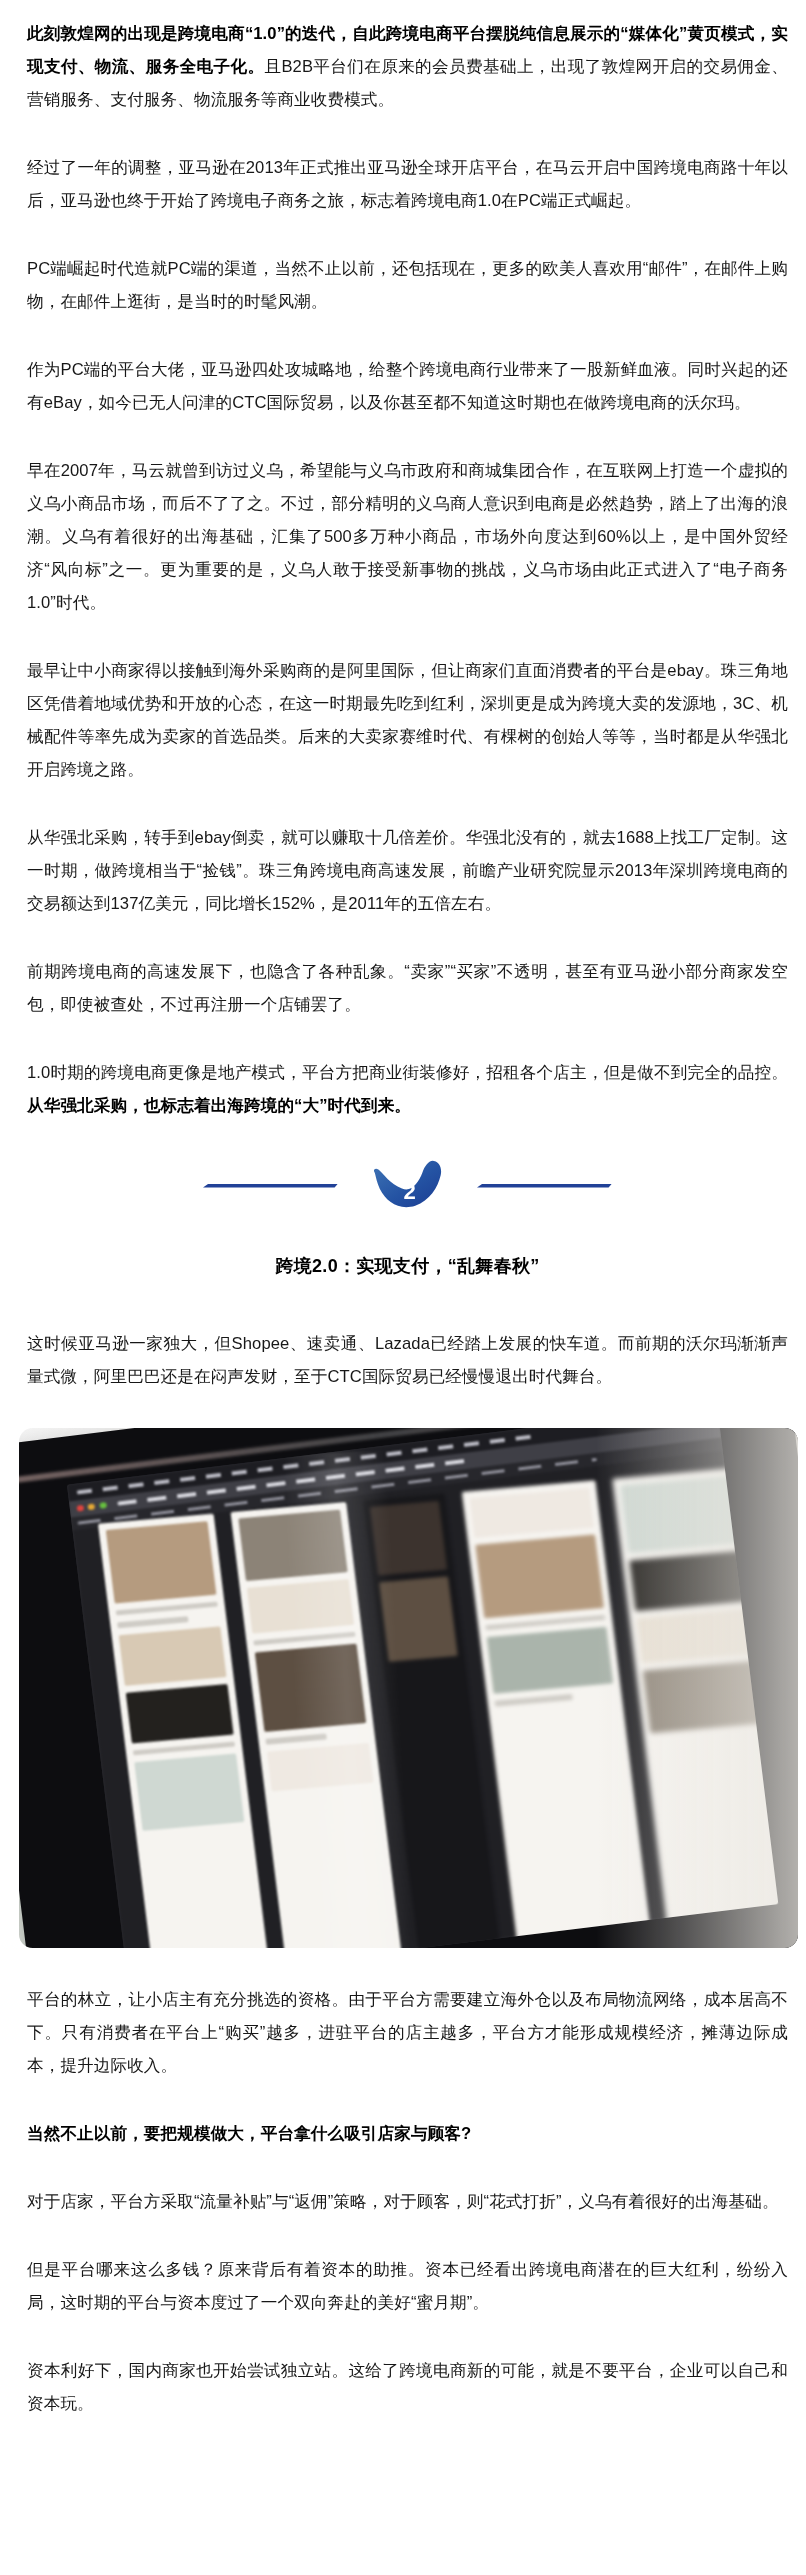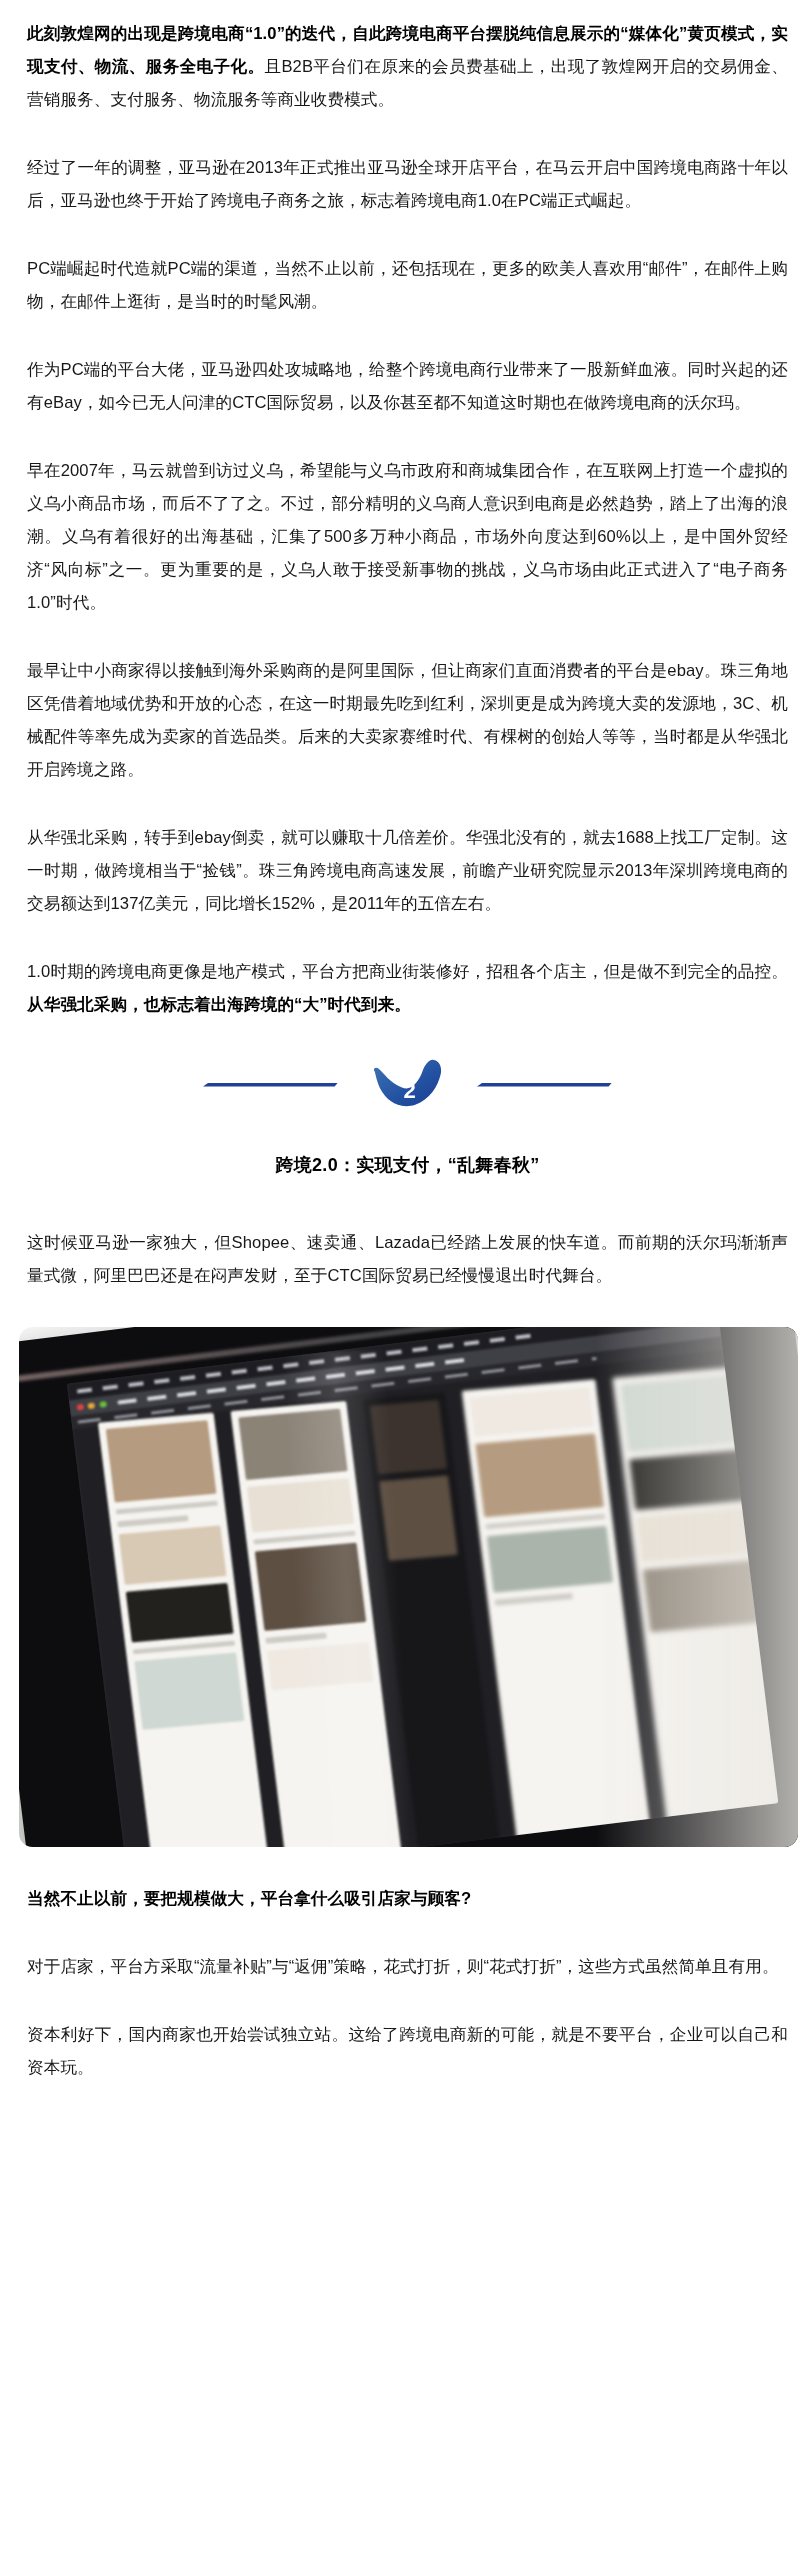--- a/index.html
+++ b/index.html
@@ -119,20 +119,21 @@
     <p class="para"><span>PC端崛起时代造就PC端的渠道，当然不止以前，还包括现在，更多的欧美人喜欢用“邮件”，在邮件上购物，在邮件上逛街，是当时的时髦风潮。</span></p>
 
     <p class="para"><span>作为PC端的平台大佬，亚马逊四处攻城略地，给整个跨境电商行业带来了一股新鲜血液。同时兴起的还有eBay，如今已无人问津的CTC国际贸易，以及你甚至都不知道这时期也在做跨境电商的沃尔玛。</span></p>
 
     <p class="para"><span>早在2007年，马云就曾到访过义乌，希望能与义乌市政府和商城集团合作，在互联网上打造一个虚拟的义乌小商品市场，而后不了了之。不过，部分精明的义乌商人意识到电商是必然趋势，踏上了出海的浪潮。义乌有着很好的出海基础，汇集了500多万种小商品，市场外向度达到60%以上，是中国外贸经济“风向标”之一。更为重要的是，义乌人敢于接受新事物的挑战，义乌市场由此正式进入了“电子商务1.0”时代。</span></p>
 
     <p class="para"><span>最早让中小商家得以接触到海外采购商的是阿里国际，但让商家们直面消费者的平台是ebay。珠三角地区凭借着地域优势和开放的心态，在这一时期最先吃到红利，深圳更是成为跨境大卖的发源地，3C、机械配件等率先成为卖家的首选品类。后来的大卖家赛维时代、有棵树的创始人等等，当时都是从华强北开启跨境之路。</span></p>
 
     <p class="para"><span>从华强北采购，转手到ebay倒卖，就可以赚取十几倍差价。华强北没有的，就去1688上找工厂定制。这一时期，做跨境相当于“捡钱”。珠三角跨境电商高速发展，前瞻产业研究院显示2013年深圳跨境电商的交易额达到137亿美元，同比增长152%，是2011年的五倍左右。</span></p>
 
+    <p class="para"><span>前期跨境电商的高速发展下，也隐含了各种乱象。“卖家”“买家”不透明，甚至有亚马逊小部分商家发空包，即使被查处，不过再注册一个店铺罢了。</span></p>
 
     <p class="para"><span>1.0时期的跨境电商更像是地产模式，平台方把商业街装修好，招租各个店主，但是做不到完全的品控。</span><strong>从华强北采购，也标志着出海跨境的“大”时代到来。</strong></p>
 
     <div class="divider">
       <span class="divider-line"></span>
       <span class="divider-badge">
         <svg viewBox="0 0 132 94" width="73" height="54">
           <defs>
             <linearGradient id="swooshGrad" x1="0" y1="0" x2="1" y2="1">
               <stop offset="0%" stop-color="#3f74b5"></stop>
@@ -216,23 +217,25 @@
 
               </div>
               <div class="screen-glareband"></div>
             </div>
           </div>
         </div>
       </div>
       <div class="photo-right-fade"></div>
     </div>
 
+    <p class="para"><span>平台的林立，让小店主有充分挑选的资格。由于平台方需要建立海外仓以及布局物流网络，成本居高不下。只有消费者在平台上“购买”越多，进驻平台的店主越多，平台方才能形成规模经济，摊薄边际成本，提升边际收入。</span></p>
 
     <p class="para"><strong>当然不止以前，要把规模做大，平台拿什么吸引店家与顾客?</strong></p>
 
-    <p class="para"><span>对于店家，平台方采取“流量补贴”与“返佣”策略，花式打折，则“花式打折”，这些方式虽然简单且有用。</span></p>
-
+    <p class="para"><span>对于店家，平台方采取“流量补贴”与“返佣”策略，对于顾客，则“花式打折”，义乌有着很好的出海基础。</span></p>
+
+    <p class="para"><span>但是平台哪来这么多钱？原来背后有着资本的助推。资本已经看出跨境电商潜在的巨大红利，纷纷入局，这时期的平台与资本度过了一个双向奔赴的美好“蜜月期”。</span></p>
 
     <p class="para"><span>资本利好下，国内商家也开始尝试独立站。这给了跨境电商新的可能，就是不要平台，企业可以自己和资本玩。</span></p>
 
   </div>
 </div>
 
 
 </body></html>

